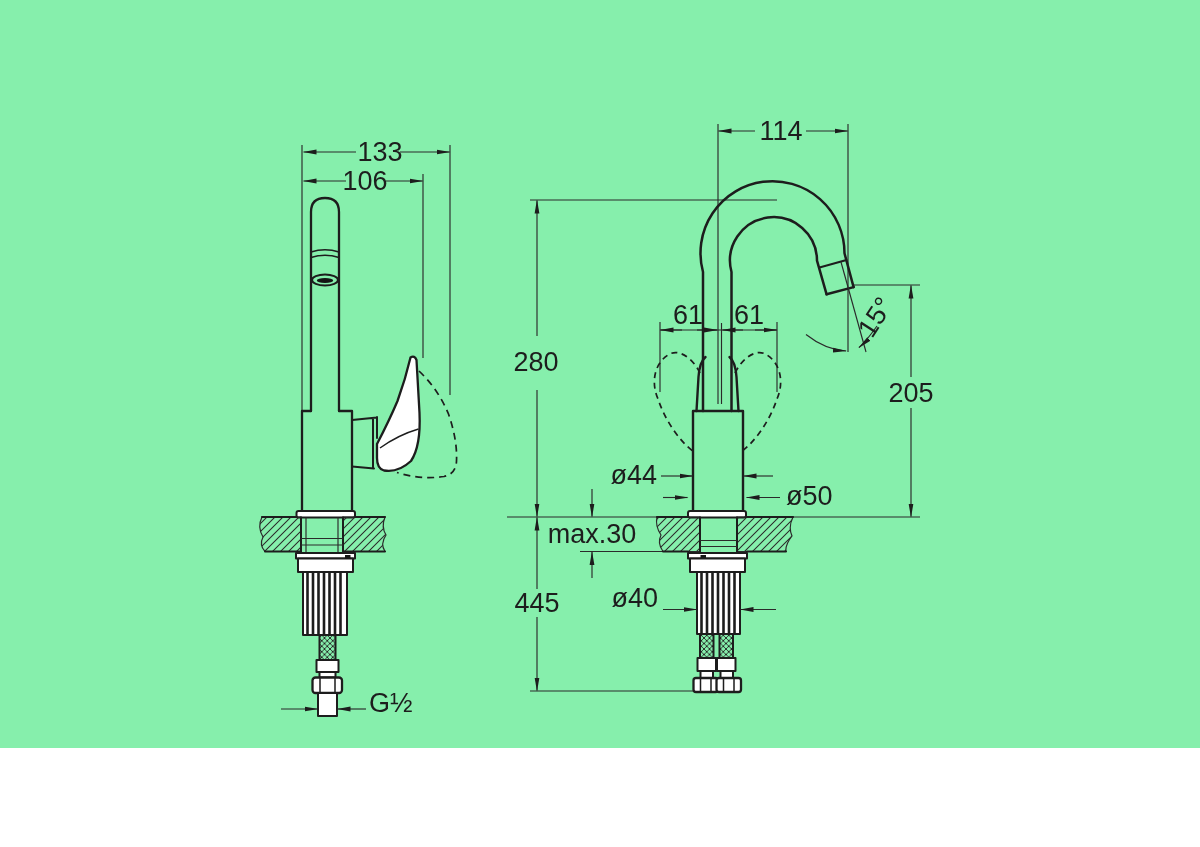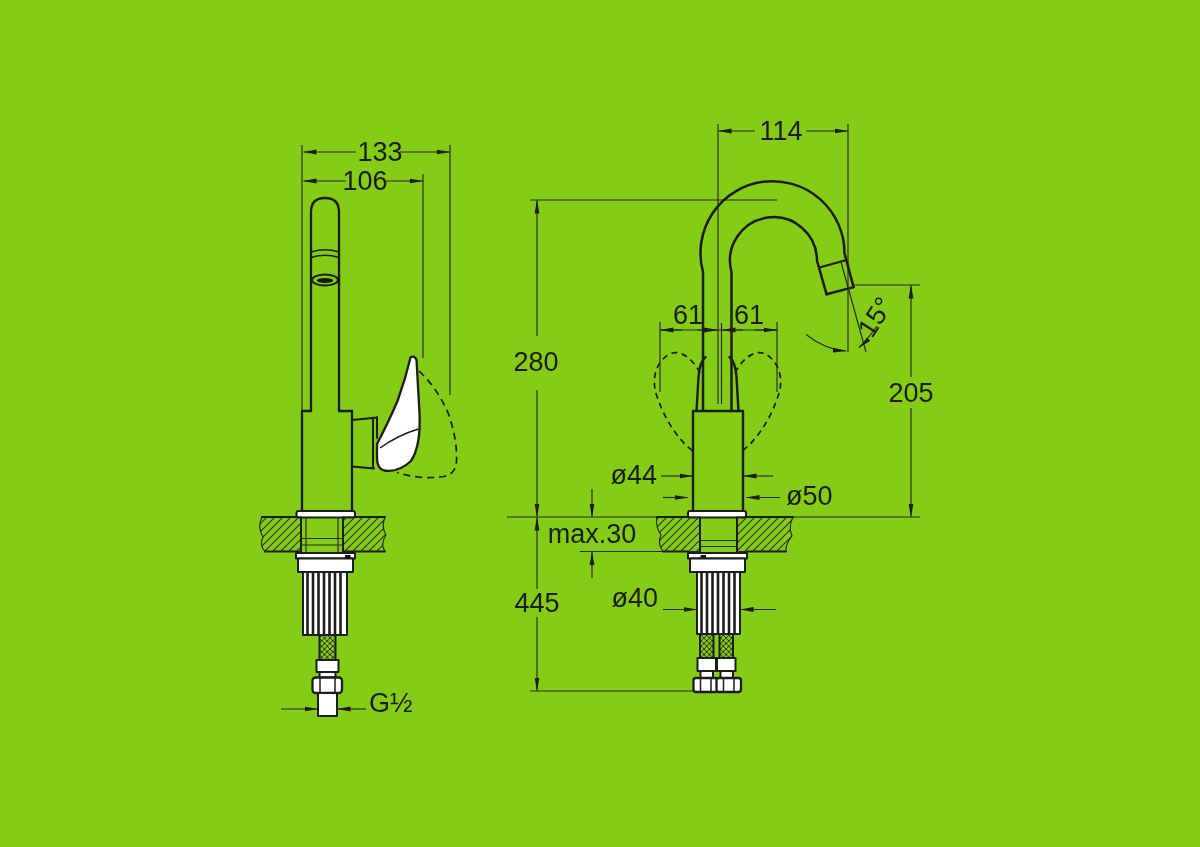--- a/index.html
+++ b/index.html
@@ -1,16 +1,16 @@
 <!DOCTYPE html>
 <html><head>
 <meta charset="utf-8">
 <style>
   html,body{margin:0;padding:0;background:#ffffff;}
-  .stage{position:relative;width:1200px;height:847px;background:#84cc16;overflow:hidden;
+  .stage{position:relative;width:1200px;height:748px;background:#86efac;overflow:hidden;
          font-family:"Liberation Sans", sans-serif;text-align:center;}
   svg{position:absolute;left:0;top:0;}
   text{font-family:"Liberation Sans","DejaVu Sans",sans-serif;font-size:27px;fill:#1d1d1d;}
   .out{stroke:#1d1d1d;fill:none;stroke-width:2.3;stroke-linecap:round;stroke-linejoin:round;}
   .out2{stroke:#1d1d1d;fill:none;stroke-width:2;stroke-linecap:round;stroke-linejoin:round;}
   .thin{stroke:#2a2a2a;fill:none;stroke-width:1.15;stroke-linecap:butt;}
   .det{stroke:#1d1d1d;fill:none;stroke-width:1.5;}
   .dash{stroke:#1d1d1d;fill:none;stroke-width:1.7;stroke-dasharray:7 5;stroke-linecap:butt;}
   .white{fill:#ffffff;}
 </style>

